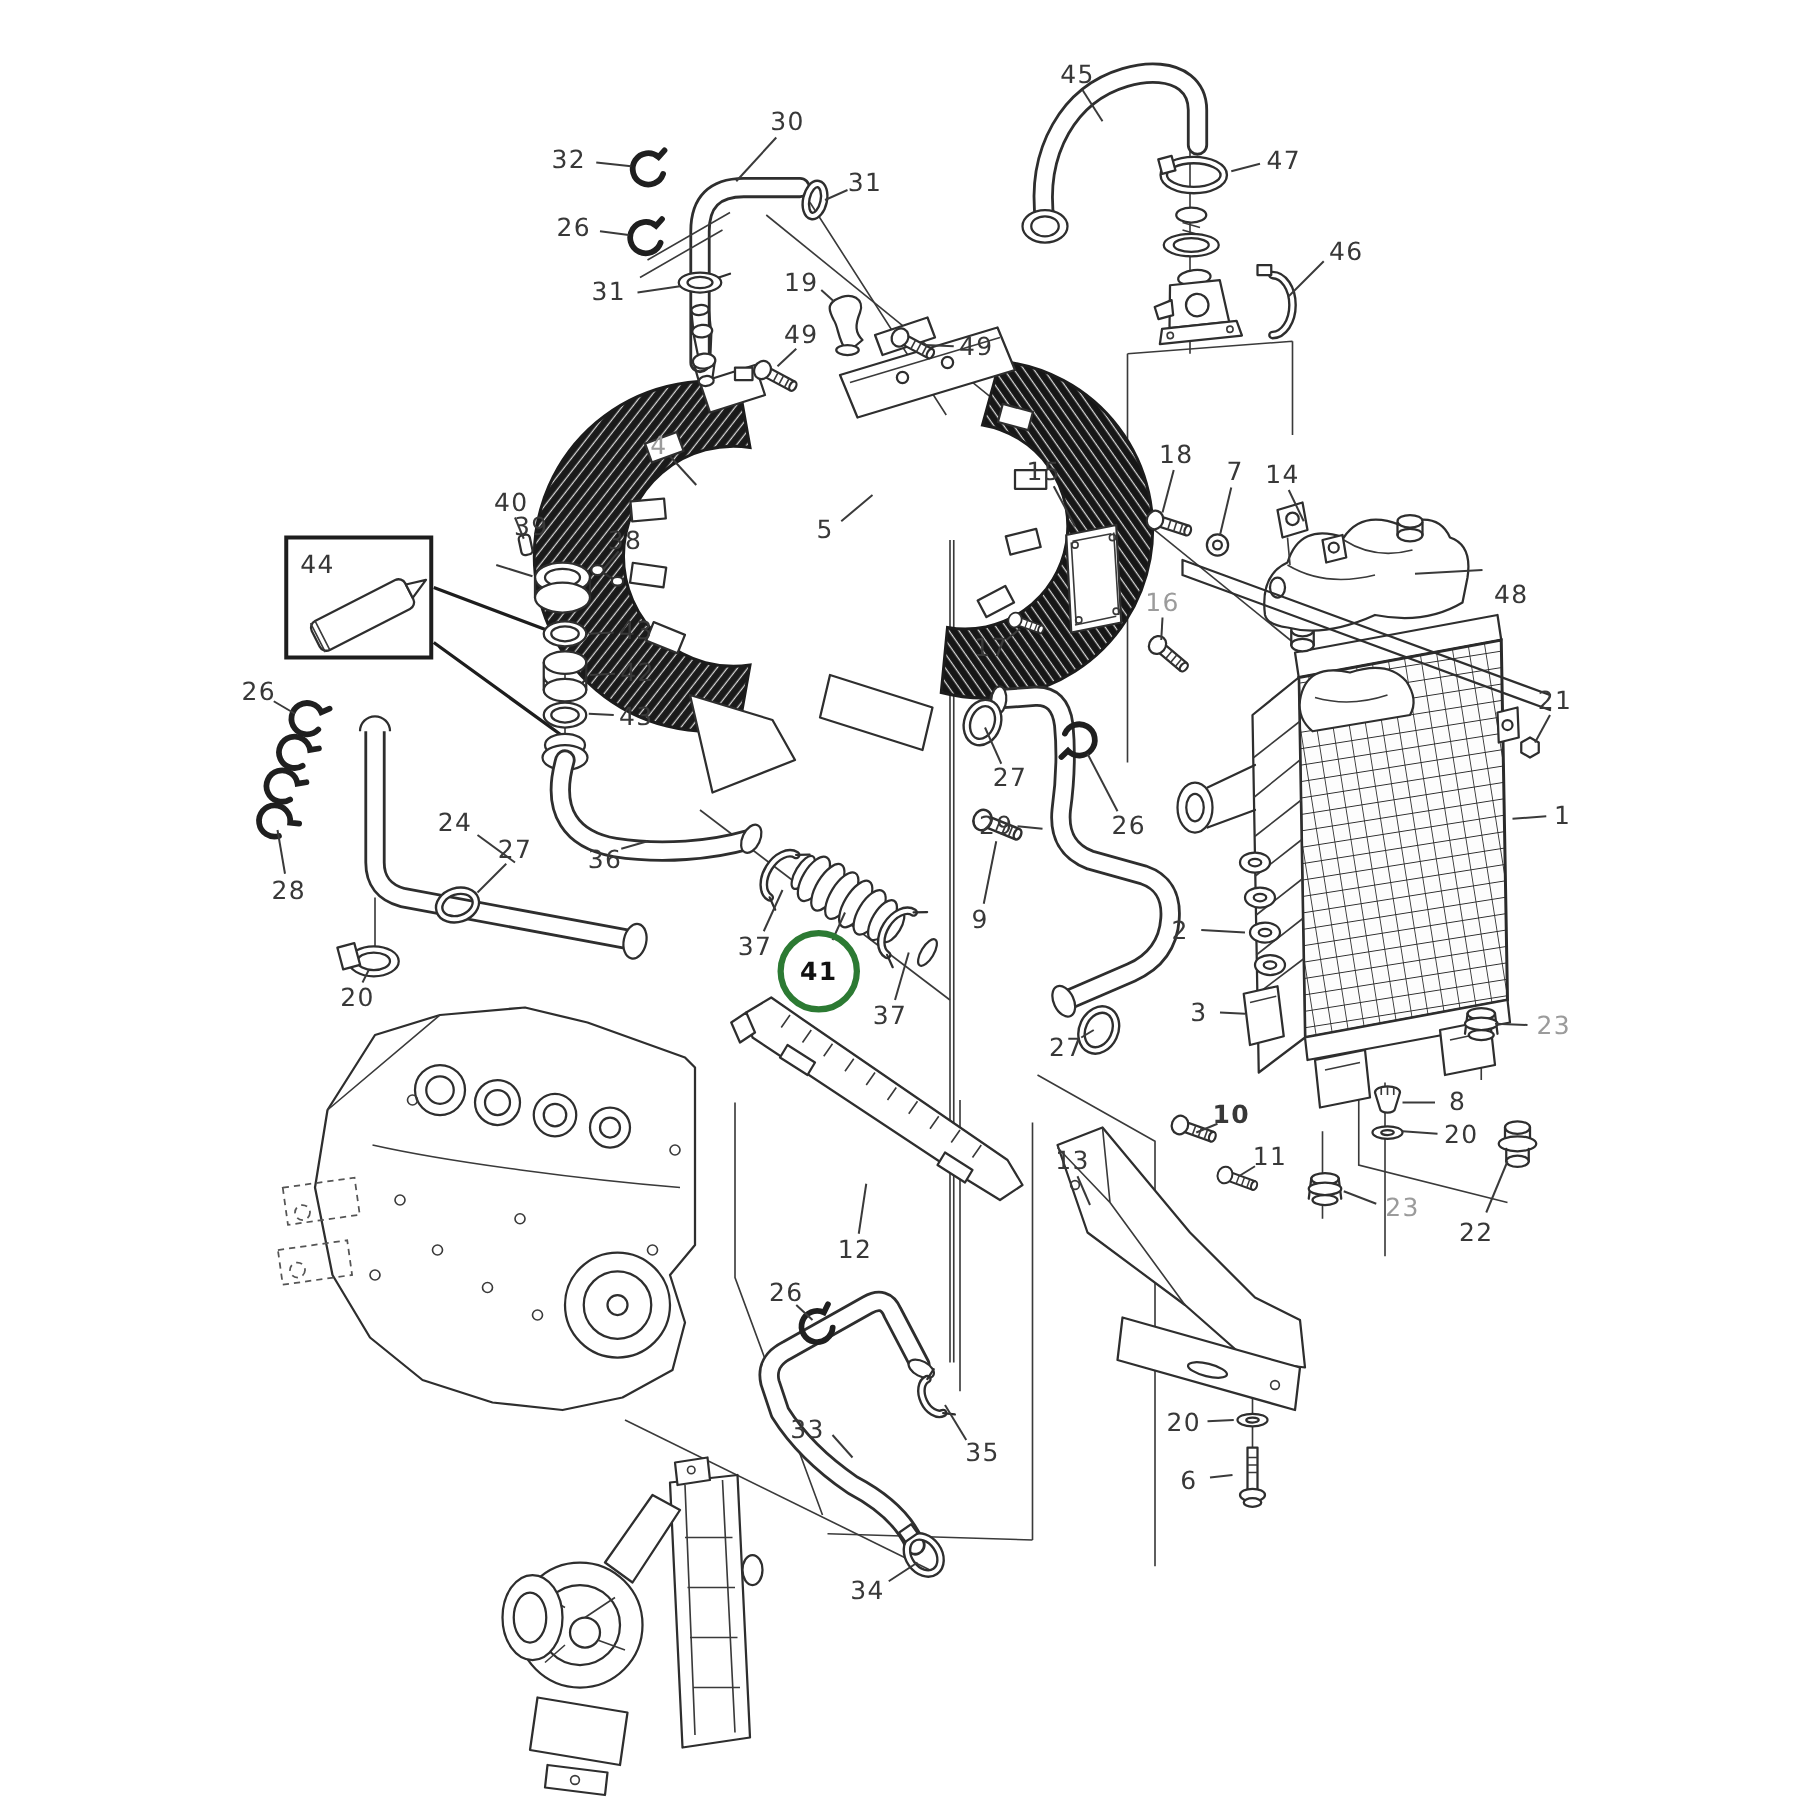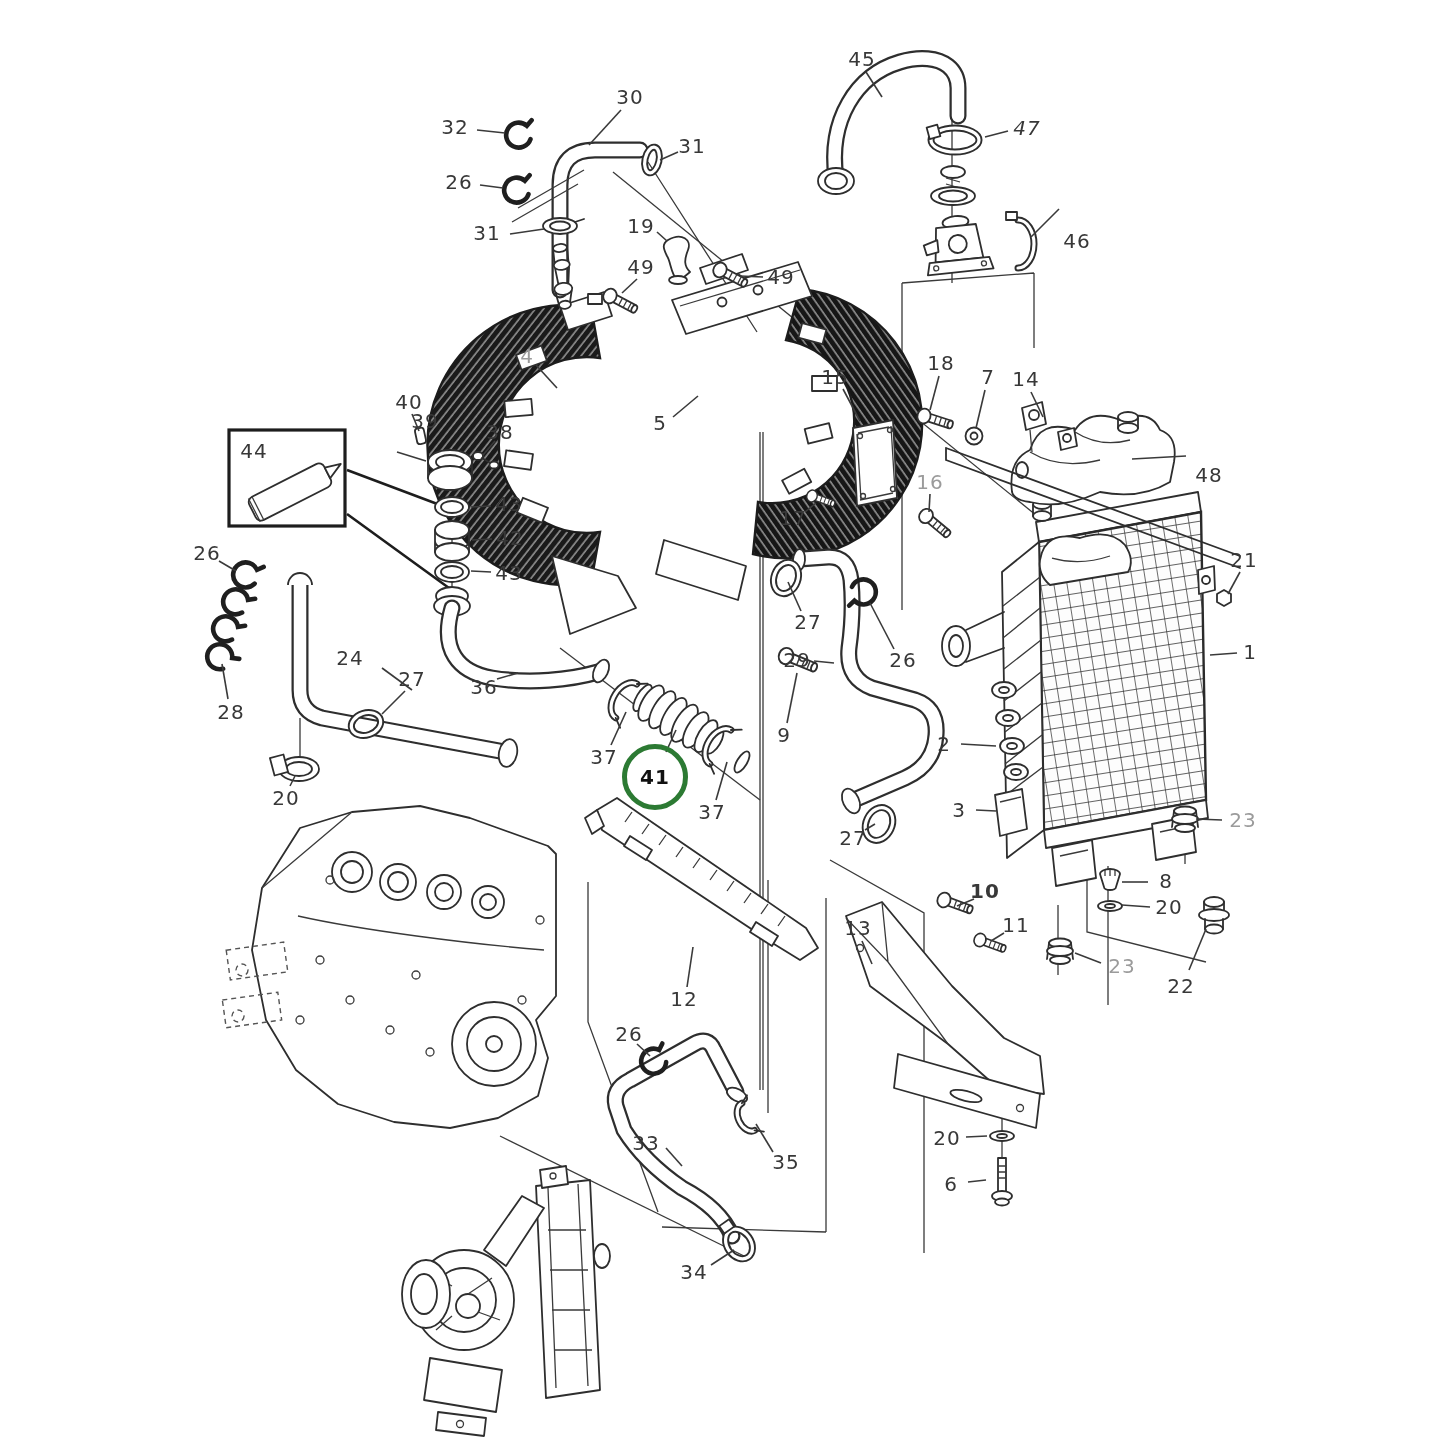--- a/index.html
+++ b/index.html
@@ -528,43 +528,43 @@
 <div id="labels">
       <div class="callout tone-normal" style="left: 455px; top: 127px;">32</div>
       <div class="callout tone-normal" style="left: 630px; top: 97px;">30</div>
       <div class="callout tone-normal" style="left: 692px; top: 146px;">31</div>
       <div class="callout tone-normal" style="left: 459px; top: 182px;">26</div>
       <div class="callout tone-normal" style="left: 487px; top: 233px;">31</div>
       <div class="callout tone-normal" style="left: 641px; top: 226px;">19</div>
       <div class="callout tone-normal" style="left: 641px; top: 267px;">49</div>
       <div class="callout tone-normal" style="left: 781px; top: 277px;">49</div>
       <div class="callout tone-normal" style="left: 862px; top: 59px;">45</div>
-      <div class="callout tone-normal" style="left: 1027px; top: 128px; font-style: italic;">47</div>
-      <div class="callout tone-normal" style="left: 1077px; top: 201px; margin-top: 40px;">46</div>
+      <div class="callout tone-normal" style="left: 1027px; top: 128px;">47</div>
+      <div class="callout tone-normal" style="left: 1077px; top: 201px;">46</div>
       <div class="callout tone-muted" style="left: 527px; top: 356px;">4</div>
       <div class="callout tone-normal" style="left: 660px; top: 423px;">5</div>
       <div class="callout tone-normal" style="left: 835px; top: 377px;">15</div>
       <div class="callout tone-normal" style="left: 941px; top: 363px;">18</div>
       <div class="callout tone-normal" style="left: 988px; top: 377px;">7</div>
       <div class="callout tone-normal" style="left: 1026px; top: 379px;">14</div>
       <div class="callout tone-normal" style="left: 1209px; top: 455px; margin-top: 20px;">48</div>
       <div class="callout tone-muted" style="left: 930px; top: 482px;">16</div>
       <div class="callout tone-normal" style="left: 793px; top: 518px;">17</div>
       <div class="callout tone-normal" style="left: 409px; top: 402px;">40</div>
       <div class="callout tone-normal" style="left: 381px; top: 421px; margin-left: 44px;">39</div>
       <div class="callout tone-normal" style="left: 500px; top: 432px;">38</div>
       <div class="callout tone-normal" style="left: 254px; top: 451px;">44</div>
       <div class="callout tone-normal" style="left: 509px; top: 504px;">43</div>
       <div class="callout tone-normal" style="left: 510px; top: 538px;">42</div>
       <div class="callout tone-normal" style="left: 509px; top: 573px;">43</div>
       <div class="callout tone-normal" style="left: 207px; top: 553px;">26</div>
       <div class="callout tone-normal" style="left: 1244px; top: 560px;">21</div>
       <div class="callout tone-normal" style="left: 1250px; top: 652px;">1</div>
       <div class="callout tone-normal" style="left: 231px; top: 712px;">28</div>
-      <div class="callout tone-normal" style="left: 350px; top: 658px;">24</div>
+      <div class="callout tone-normal" style="left: 364px; top: 658px;">24</div>
       <div class="callout tone-normal" style="left: 412px; top: 679px;">27</div>
       <div class="callout tone-normal" style="left: 484px; top: 687px;">36</div>
       <div class="callout tone-normal" style="left: 808px; top: 622px;">27</div>
       <div class="callout tone-normal" style="left: 797px; top: 660px;">29</div>
       <div class="callout tone-normal" style="left: 903px; top: 660px;">26</div>
       <div class="callout tone-normal" style="left: 784px; top: 735px;">9</div>
       <div class="callout tone-normal" style="left: 604px; top: 757px;">37</div>
       <div class="callout tone-normal circled" style="left: 655px; top: 777px;">41</div>
       <div class="callout tone-normal" style="left: 712px; top: 812px;">37</div>
       <div class="callout tone-normal" style="left: 944px; top: 744px;">2</div>

